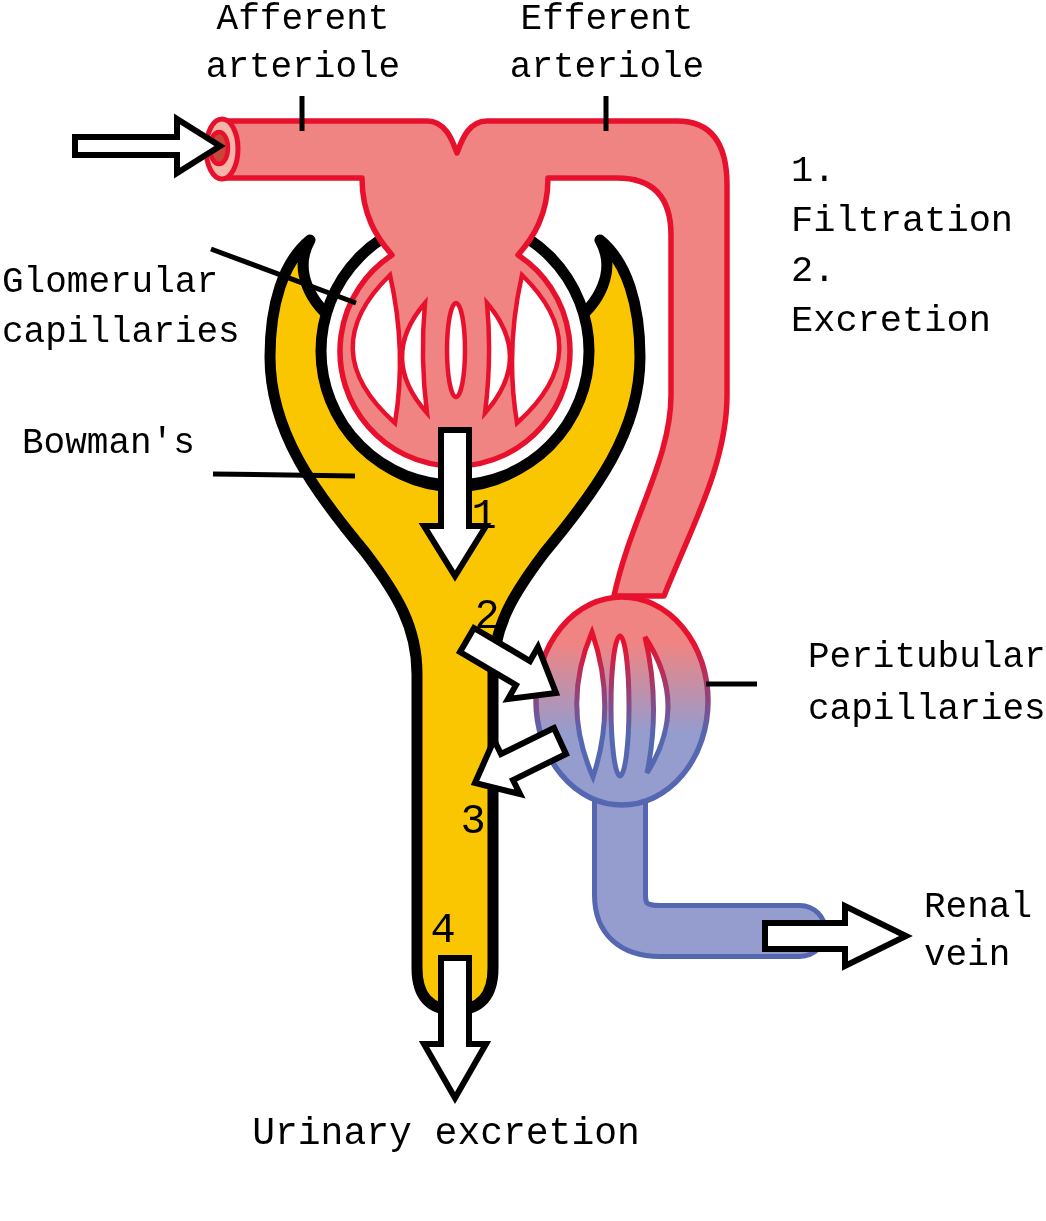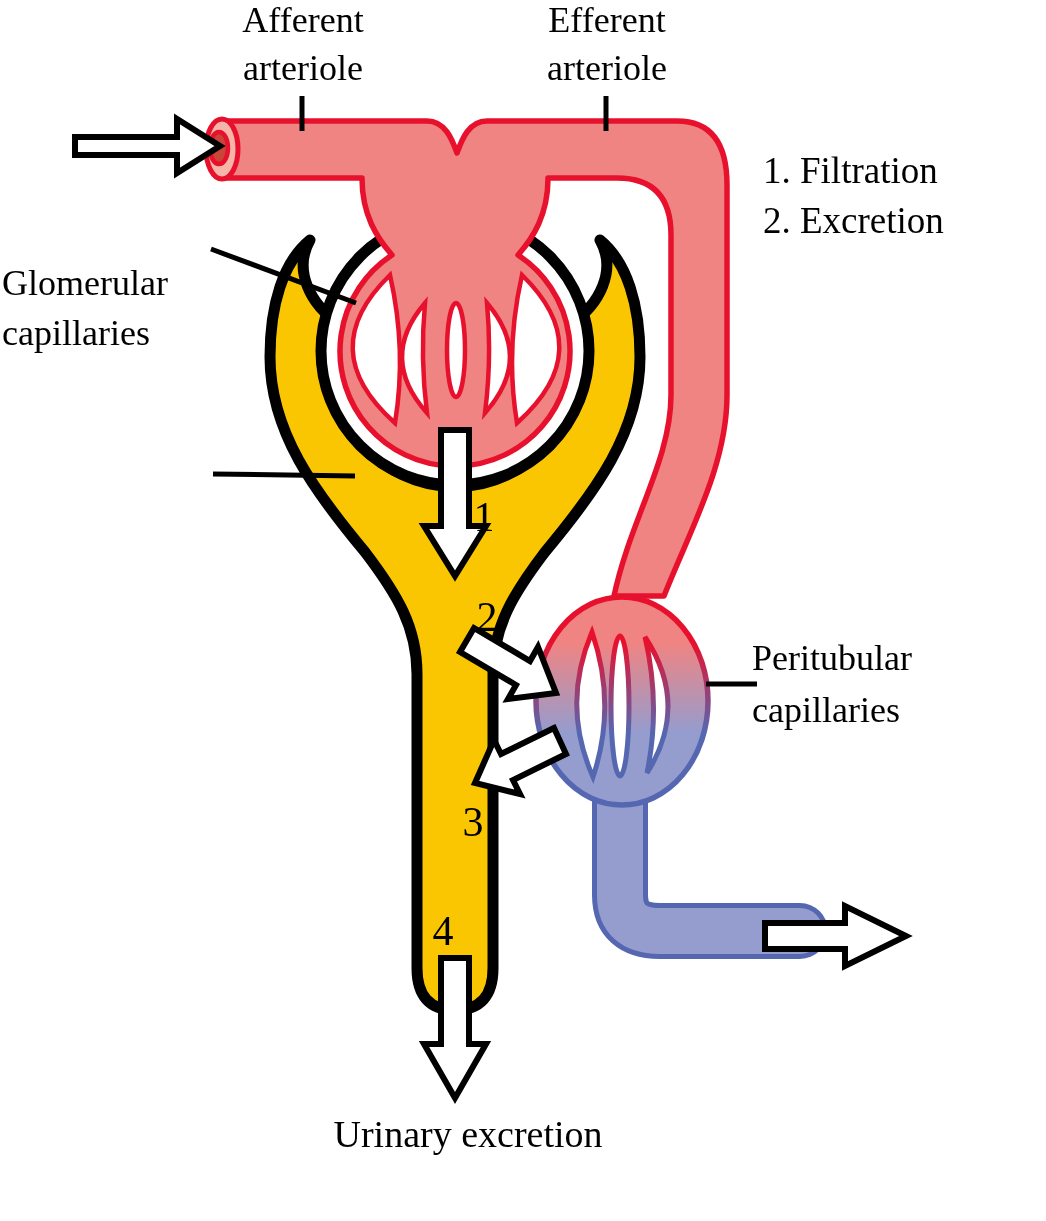--- a/index.html
+++ b/index.html
@@ -1,20 +1,20 @@
 <!DOCTYPE html>
 <html style="--artery-fill: #F08482; --artery-stroke: #E8112D; --capsule-fill: #FAC602; --vein-fill: #959CCE; --vein-stroke: #5667B2; --lumen-ring: #F5B5A8; --lumen-core: #C8453A; --ink: #000000;"><head>
 <meta charset="utf-8">
 <style>
   html,body{margin:0;padding:0;background:#fff;}
   #stage{
     position:relative;
     width:1046px;height:1221px;
     background:#fff;
-    font-family:Liberation Serif, serif;
+    font-family:Liberation Mono, monospace;
     color:#000;
     overflow:hidden;
   }
   #art{position:absolute;left:0;top:0;}
   .artery{fill:var(--artery-fill);stroke:var(--artery-stroke);stroke-width:5.5;stroke-linejoin:round;}
   .capsule{fill:var(--capsule-fill);stroke:var(--ink);stroke-width:11;stroke-linejoin:round;}
   .space{fill:#fff;stroke:var(--ink);stroke-width:11;}
   .gloop{fill:#fff;stroke:var(--artery-stroke);stroke-width:4.5;}
   .bloop{fill:#fff;stroke:url(#ballStroke);stroke-width:5;}
   .vein-outer{fill:none;stroke:var(--vein-stroke);stroke-width:56;stroke-linecap:round;}
@@ -24,23 +24,23 @@
   .flow-arrow{fill:#fff;stroke:var(--ink);stroke-width:6;stroke-linejoin:miter;}
   .lumen-ring{fill:var(--lumen-ring);stroke:var(--artery-stroke);stroke-width:5;}
   .lumen-core{fill:var(--lumen-core);stroke:var(--artery-stroke);stroke-width:4.5;}
   .gstop-af{stop-color:var(--artery-fill);}
   .gstop-vf{stop-color:var(--vein-fill);}
   .gstop-as{stop-color:var(--artery-stroke);}
   .gstop-vs{stop-color:var(--vein-stroke);}
   .label{position:absolute;font-size:36px;line-height:48px;white-space:nowrap;}
   .label.center{transform:translateX(-50%);text-align:center;}
   .step-num{position:absolute;font-size:42px;line-height:42px;transform:translate(-50%,-50%);}
-  #process-list{position:absolute;left:763px;top:146px;font-size:37px;line-height:50px;}
+  #process-list{position:absolute;left:791px;top:146px;font-size:37px;line-height:50px;}
   #equation{position:absolute;left:539px;top:1166px;font-size:39px;transform:translateX(-50%);white-space:nowrap;}
-  #urinary{position:absolute;left:468px;top:1112px;font-size:38px;transform:translateX(-50%);white-space:nowrap;}
+  #urinary{position:absolute;left:446px;top:1112px;font-size:38px;transform:translateX(-50%);white-space:nowrap;}
 </style>
 </head>
 <body>
 
 <div id="stage">
 
   <svg id="art" width="1046" height="1221" viewBox="0 0 1046 1221">
     <defs>
       <linearGradient id="ballFill" gradientUnits="userSpaceOnUse" x1="0" y1="597" x2="0" y2="805">
         <stop offset="0" class="gstop-af"></stop>
@@ -130,27 +130,32 @@
     <div>Efferent</div>
     <div>arteriole</div>
   </div>
 
   <div class="label" style="left:2px;top:214px;line-height:50px;margin-top:44px;">
     <div>Glomerular</div>
     <div>capillaries</div>
   </div>
 
   <div class="label" style="left:22px;top:418px;line-height:52px;">
+    <div>Bowman's</div>
   </div>
 
-  <div class="label" style="left:752px;top:632px;line-height:52px;">
+  <div class="label" style="left:808px;top:632px;line-height:52px;">
     <div>Peritubular</div>
     <div>capillaries</div>
   </div>
 
+  <div class="label" style="left:924px;top:884px;line-height:48px;">
+    <div>Renal</div>
+    <div>vein</div>
+  </div>
 
   <div id="process-list">
     <div>1. Filtration</div>
     <div>2. Excretion</div>
   </div>
 
   <div class="step-num" style="left:484px;top:517px;">1</div>
   <div class="step-num" style="left:487px;top:617px;">2</div>
   <div class="step-num" style="left:473px;top:822px;">3</div>
   <div class="step-num" style="left:443px;top:931px;">4</div>

